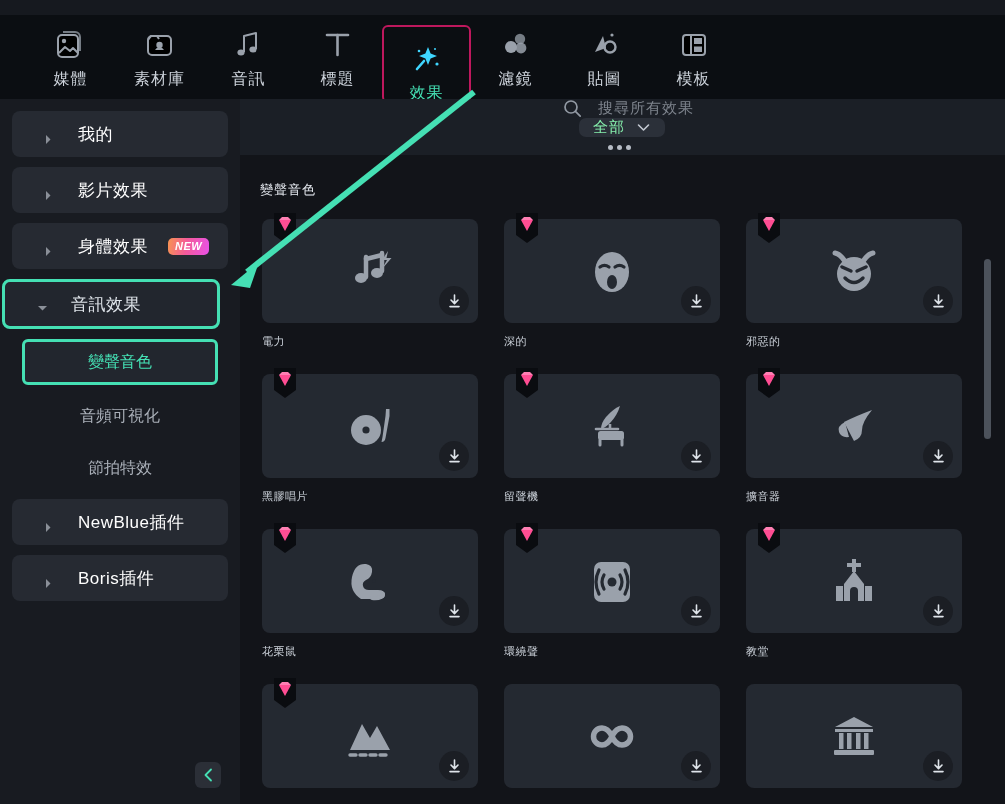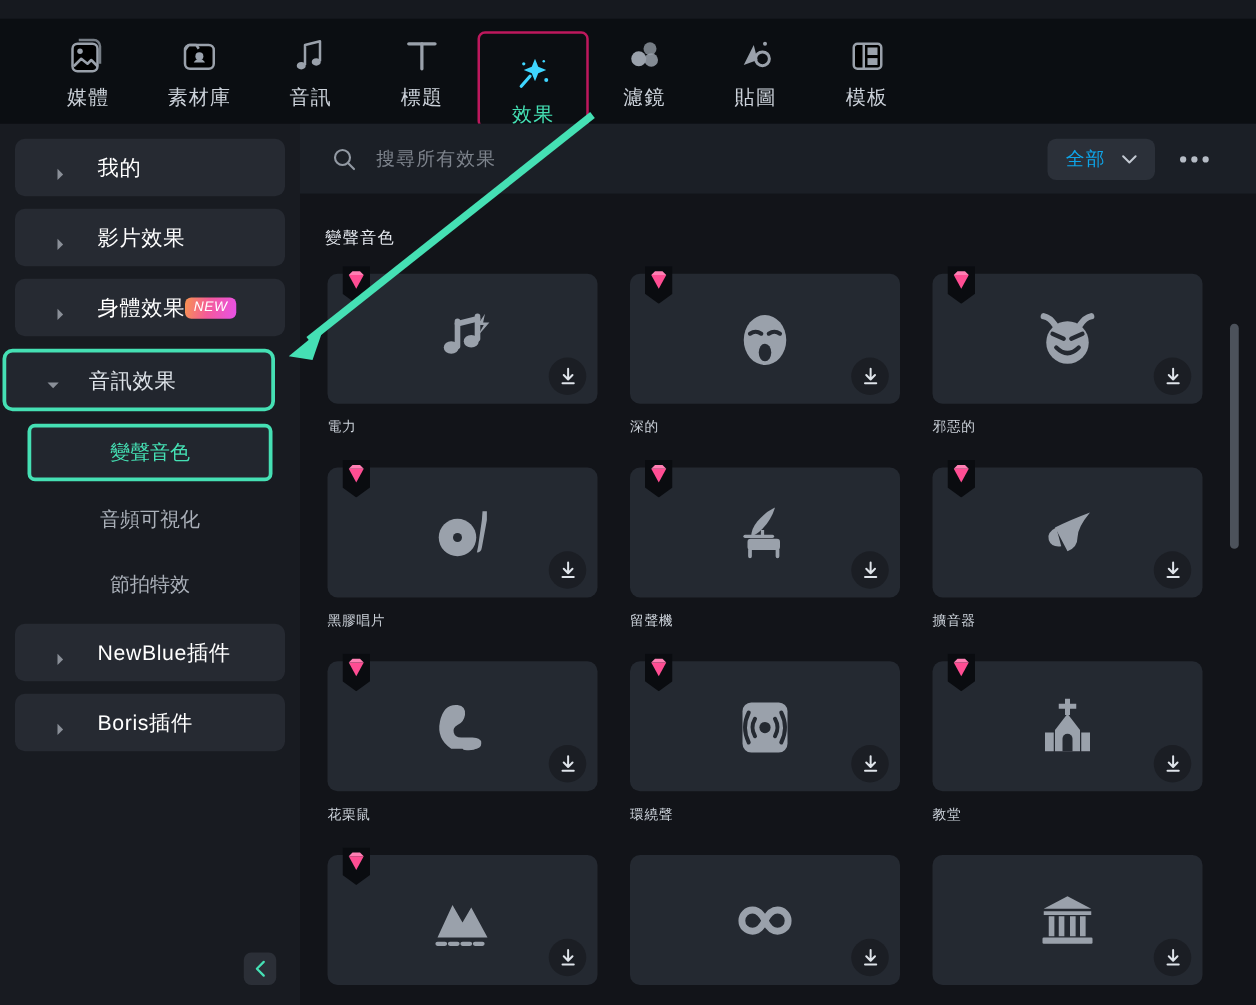--- a/index.html
+++ b/index.html
@@ -39,21 +39,21 @@
   }
   .side-group .caret {
     position: absolute; left: 32px; width: 0; height: 0; color: #8a8f98;
     font-size: 10px; line-height: 1;
   }
   .side-group .glabel { margin-left: 38px; font-size: 17px; color: #ffffff; letter-spacing: .5px; }
   .side-group.sel { background: #22262e; border: 3px solid #45e0b4; height: 50px; margin-left: -10px; width: 218px;}
   .side-group.sel .glabel { color: #dfe4ea; }
 
   .new-badge {
-    margin-left: 0; font-size: 11px; font-weight: normal; font-style: italic;
+    margin-left: 20px; font-size: 11px; font-weight: bold; font-style: italic;
     color: #fff; padding: 2px 7px 3px 7px; border-radius: 5px;
     background: linear-gradient(100deg, #f79450 0%, #f45a9a 45%, #e851e8 100%);
     letter-spacing: .5px;
   }
   .side-sub {
     height: 42px; display:flex; align-items:center; justify-content:center;
     font-size: 16px; color: #aab0b9; cursor: pointer; border-radius: 6px;
     margin-bottom: 10px;
   }
   .side-sub.sel {
@@ -63,30 +63,30 @@
   .collapse-btn {
     position: absolute; left: 195px; top: 762px; width: 26px; height: 26px;
     border-radius: 6px; background: #2b2f37; display:flex; align-items:center;
     justify-content:center; cursor: pointer; z-index: 30;
   }
 
   
   .pane { position: absolute; left: 240px; top: 99px; width: 765px; height: 705px; background: #14171c; }
   .searchbar {
     position: absolute; left: 0; top: 0; width: 765px; height: 56px;
-    background: #1b1f26; display: flex; align-items: center; padding: 0 14px 0 26px;
+    background: #1b1f26; display: flex; align-items: center; padding: 0 14px 0 26px; flex-direction: column;
   }
   .search-input-wrap { display:flex; align-items:center; gap: 16px; flex: 1; cursor: text;}
   .search-ph { font-size: 15px; color: #7e848d; letter-spacing: 1px;}
   .filter-chip {
     height: 33px; min-width: 86px; border-radius: 7px; background: #2b3039;
     display:flex; align-items:center; justify-content:center; gap: 12px;
     padding: 0 12px; cursor:pointer; margin-right: 14px;
   }
-  .filter-chip .ftxt { font-size: 15px; color: #0ea5e9; letter-spacing: 1px; font-family: Liberation Serif, serif; }
+  .filter-chip .ftxt { font-size: 15px; color: #86efac; letter-spacing: 1px; font-family: Liberation Serif, serif; }
   .more-dots { display:flex; gap:4px; padding: 8px 6px; cursor:pointer; margin-right: 18px;}
   .more-dots i { width: 5px; height: 5px; border-radius: 50%; background: #b6bcc5; display:block; }
 
   .content {
     position: absolute; left: 0; top: 56px; width: 765px; height: 649px;
     background: #121419; overflow: hidden;
   }
   .section-title { font-size: 13px; color: #e6eaf0; padding: 26px 0 0 20px; letter-spacing: 1px;}
   .grid {
     display: grid; grid-template-columns: repeat(3, 216px); gap: 25px 26px;

